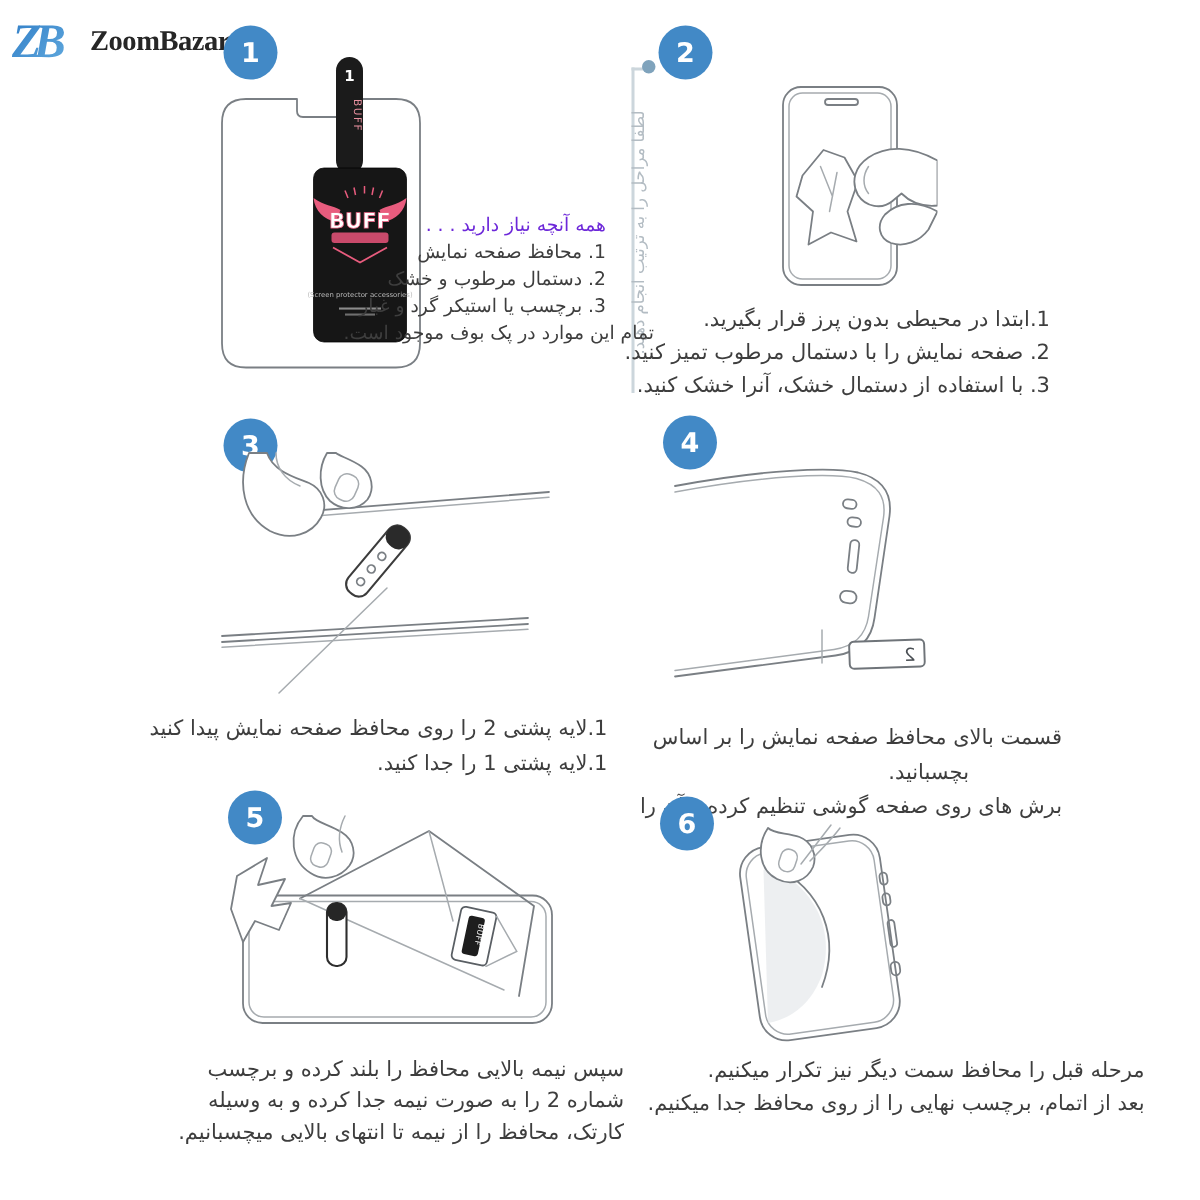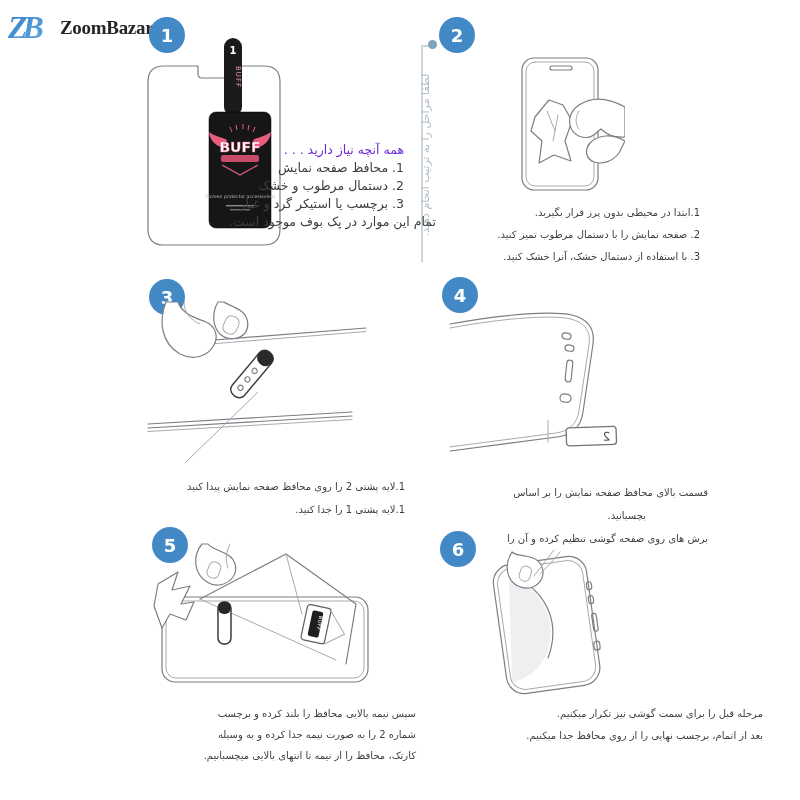--- a/index.html
+++ b/index.html
@@ -13,21 +13,21 @@
   
   .brand{left:8px;top:10px;display:flex;align-items:center;gap:6px;font-family:Liberation Serif, serif;}
   .brand-name{font-size:19px;font-weight:bold;color:#262626;letter-spacing:-0.3px;}
   
   .badge{
     width:36px;height:36px;border-radius:50%;background:#4289c6;color:#fff;
     display:flex;align-items:center;justify-content:center;
     font-size:18px;font-weight:bold;
   }
   
-  .caption{direction:rtl;text-align:right;color:#3e3e3e;font-size:10px;white-space:nowrap;}
+  .caption{direction:rtl;text-align:right;color:#3e3e3e;font-size:14px;white-space:nowrap;}
   .caption .ln{white-space:nowrap;}
   .cap1{right:396px;top:141px;line-height:18px;font-size:12.5px;}
   .cap1 .hdr{color:#6d28d9;}
   .cap1 .outdent{margin-left:-32px;margin-right:-32px;}
   .cap2{right:100px;top:202px;line-height:22px;}
   .cap3{right:395px;top:475px;line-height:23px;}
   .cap4{right:92px;top:481px;line-height:23px;}
   .cap4 .indent{margin-right:62px;}
   .cap5{right:384px;top:703px;line-height:21px;}
   .cap6{right:37px;top:703px;line-height:22px;}
@@ -243,15 +243,15 @@
 
   <path d="M52,30 C84,46 94,74 86,102 C78,124 62,132 50,134 L47,32 Z" fill="#dfe2e5" opacity="0.55"></path>
   <path class="stroke" d="M52,28 C88,46 98,78 86,110"></path>
 
   <path class="whitefill" d="M50,4 C42,16 44,32 56,38 C66,43 76,39 80,30 C83,22 79,13 71,10 C63,7 54,8 50,4 Z"></path>
   <rect class="stroke-lt" x="58" y="18" width="11" height="15" rx="5" transform="rotate(18 63 25)"></rect>
   <path class="stroke-lt" d="M92,2 L72,28 M98,4 C92,12 84,20 78,26"></path>
 </svg>
 
 <div class="abs caption cap6">
-  <div class="ln">مرحله قبل را برای سمت گوشی نیز تکرار میکنیم.</div>
+  <div class="ln">مرحله قبل را محافظ سمت دیگر نیز تکرار میکنیم.</div>
   <div class="ln">بعد از اتمام، برچسب نهایی را از روی محافظ جدا میکنیم.</div>
 </div>
 
 </body></html>

